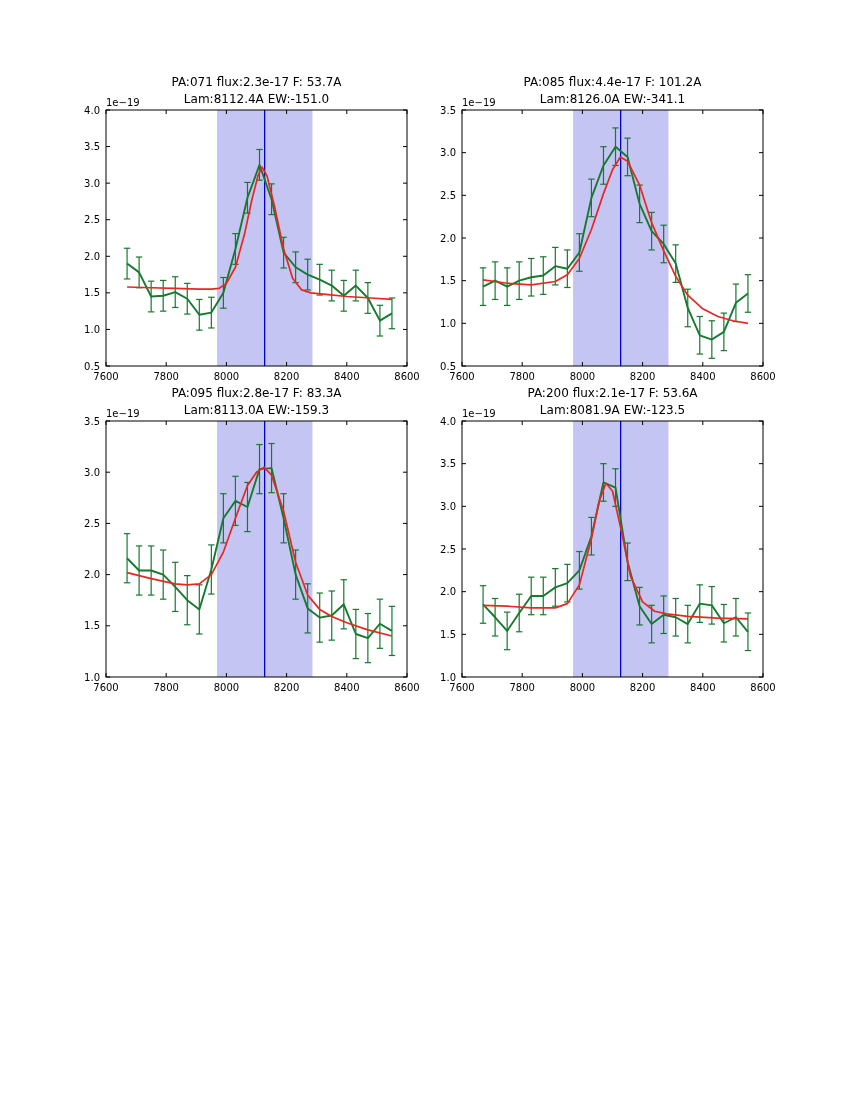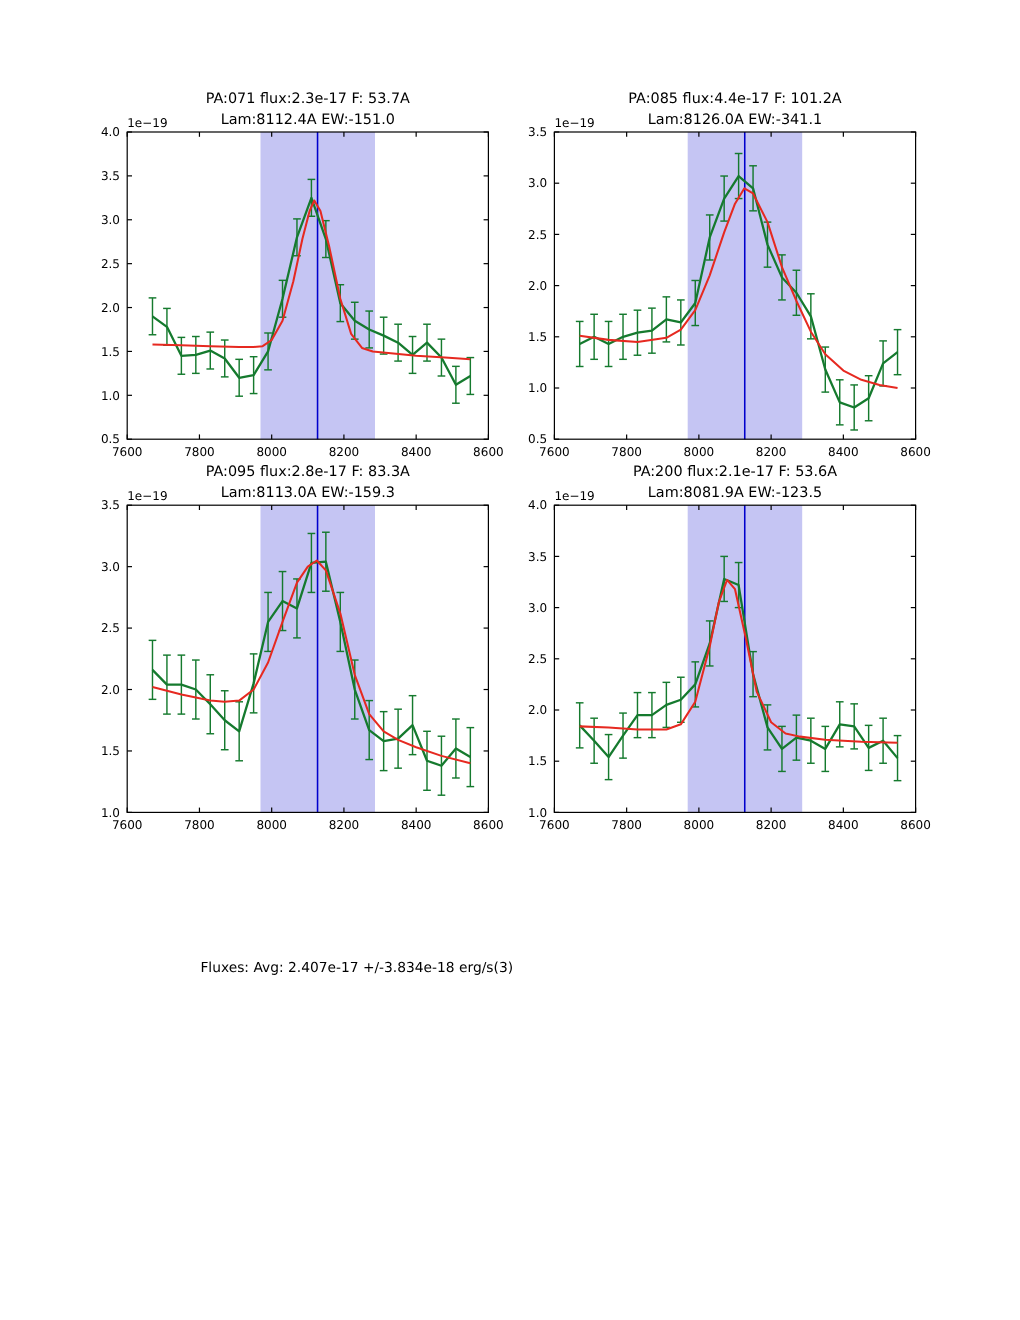--- a/index.html
+++ b/index.html
@@ -505,17 +505,16 @@
           <text x="456" y="509.8333333333333" text-anchor="end">3.0</text>
           <text x="456" y="467.1666666666667" text-anchor="end">3.5</text>
           <text x="456" y="424.5" text-anchor="end">4.0</text>
         </g>
         <text x="462" y="417" font-size="10px" text-anchor="start">1e−19</text>
         <text x="612.5" y="397" font-size="12px" text-anchor="middle">PA:200 flux:2.1e-17 F: 53.6A</text>
         <text x="612.5" y="414" font-size="12px" text-anchor="middle">Lam:8081.9A EW:-123.5</text>
       </g>
     </svg>
   <div class="summary">
-    <div>Fluxes: Avg: 2.407e-17 +/-3.834e-18 erg/s(3)</div>
     
     
   </div>
 </div>
 
 </body></html>

